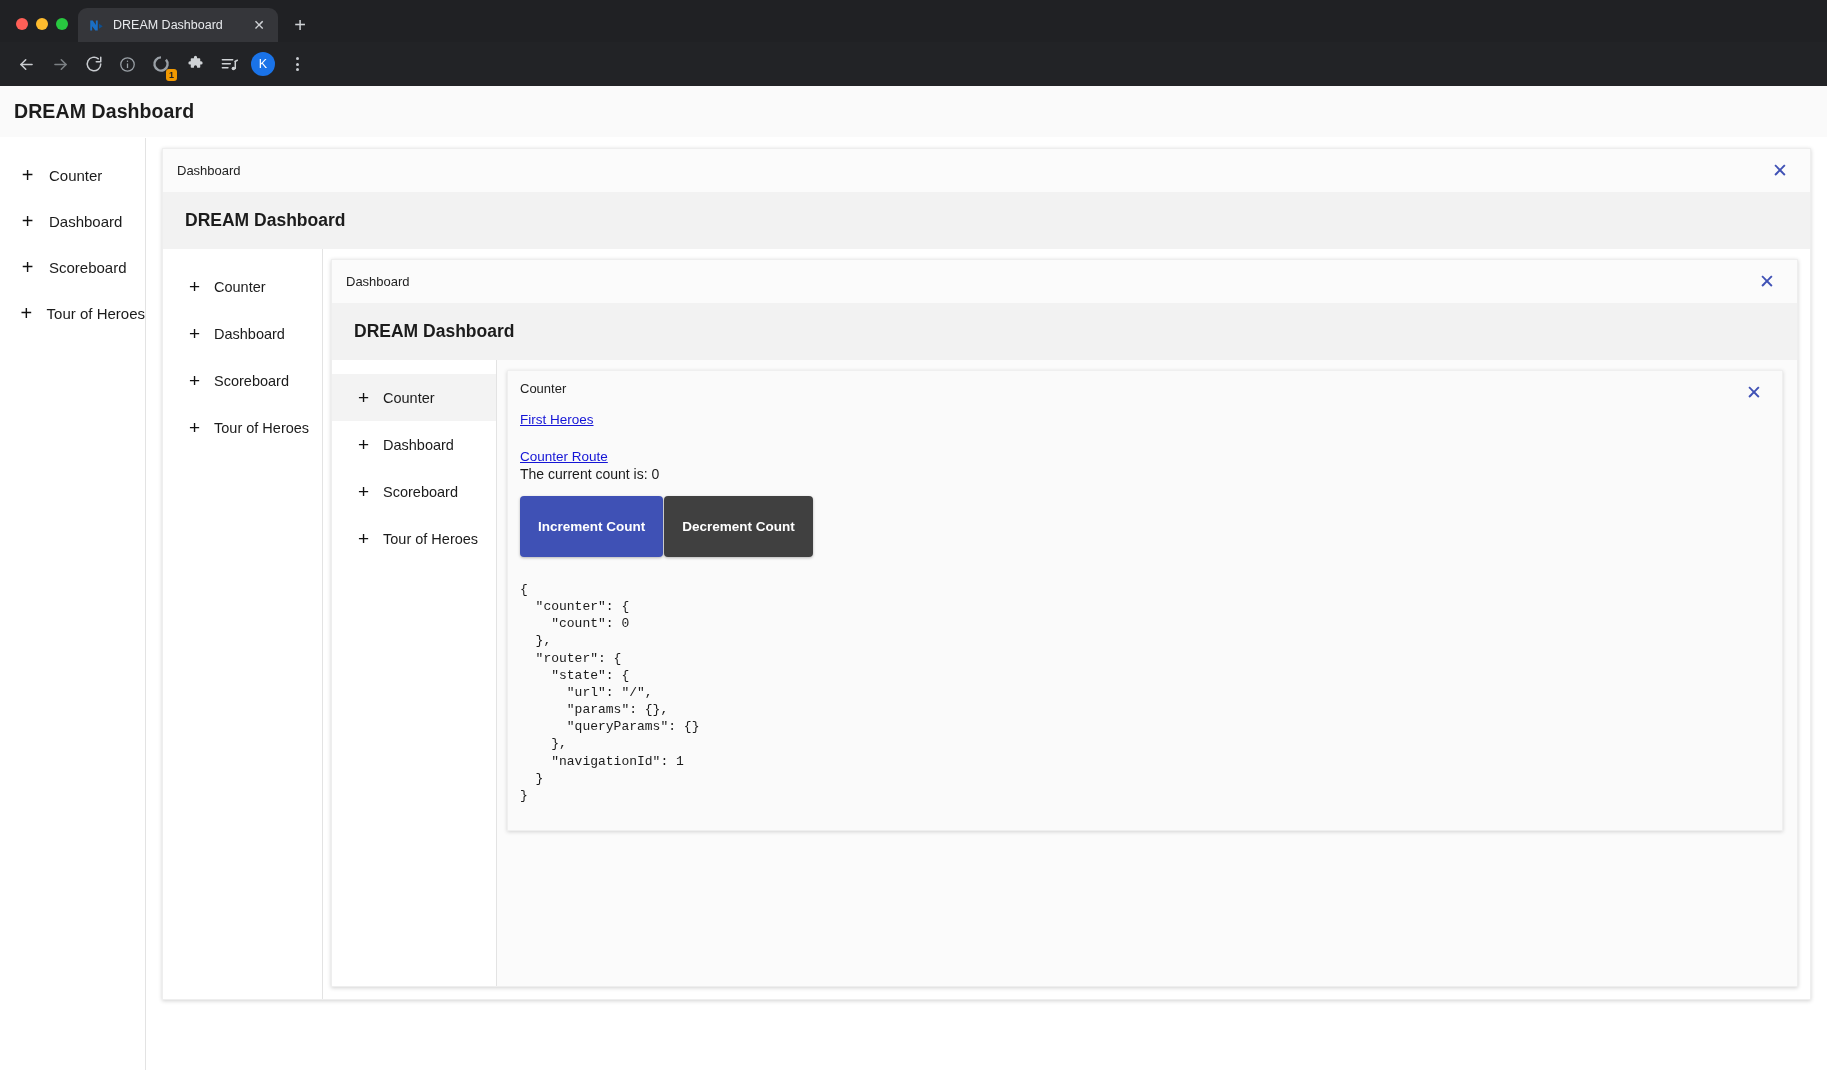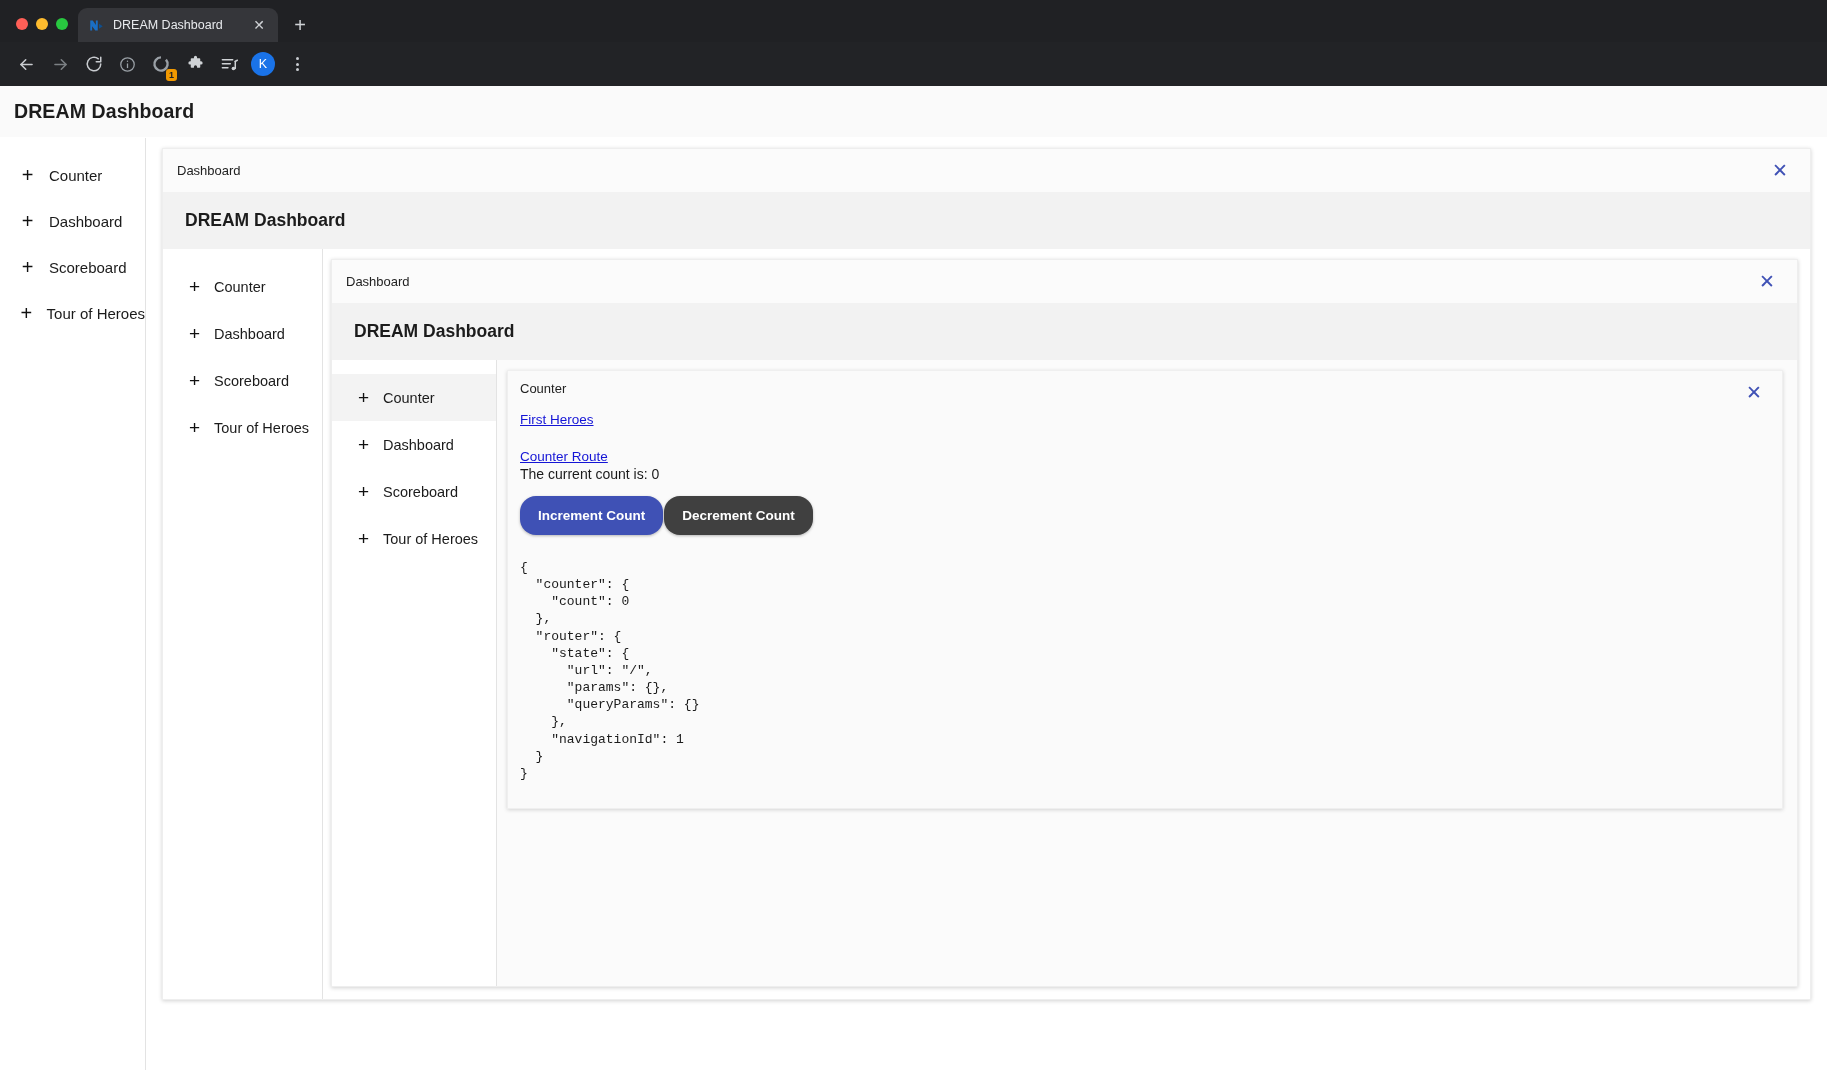--- a/index.html
+++ b/index.html
@@ -122,21 +122,21 @@
   .counter-head { display: flex; align-items: flex-start; justify-content: space-between;
                   padding: 10px 14px 0 12px; }
   .counter-head-label { font-size: 13px; color: #222; }
   .counter-body { padding: 8px 0 0 12px; }
   .route-link { display: block; color: #1414d6; font-size: 13.5px; text-decoration: underline; margin-bottom: 22px; }
   .route-link.second { margin-bottom: 2px; }
   .count-text { font-size: 14px; color: #1b1b1b; margin-bottom: 14px; }
   .btn-row { display: flex; gap: 1px; margin-bottom: 24px; }
   .btn {
     border: none; color: #ffffff; font-size: 13.5px; font-weight: bold;
-    padding: 12px 18px; border-radius: 16px; box-shadow: 0 1px 3px rgba(0,0,0,.28);
+    padding: 23px 18px; border-radius: 4px; box-shadow: 0 1px 3px rgba(0,0,0,.28);
     font-family: "Liberation Sans", sans-serif; cursor: pointer;
   }
   .btn.increment { background: #3f51b5; }
   .btn.decrement { background: #404040; }
   .state-label { font-size: 13.5px; color: #1b1b1b; margin-bottom: 14px; }
   .state-pre {
     font-family: "Liberation Mono", monospace; font-size: 13px; line-height: 1.32;
     color: #1b1b1b; white-space: pre;
   }
 

